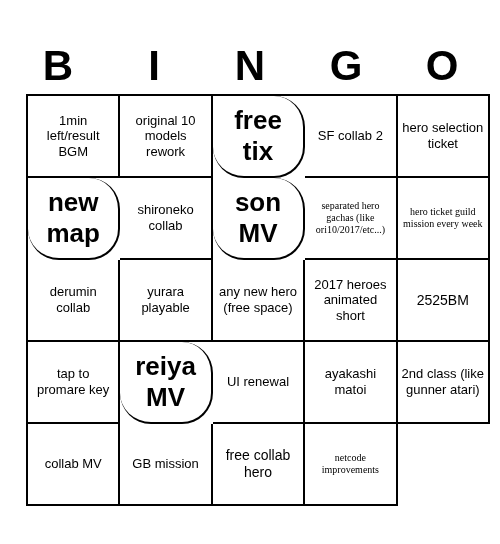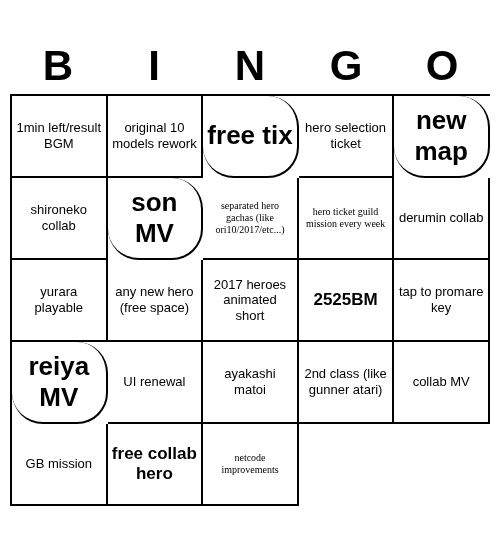--- a/index.html
+++ b/index.html
@@ -32,41 +32,42 @@
       font-family: Arial, sans-serif;
       width: 80px;
       text-align: center;
       display: inline-block;
     }
     .bingo-grid {
       display: grid;
       grid-template-columns: repeat(5, 1fr);
       border-left: 2px solid #000;
       border-top: 2px solid #000;
+      margin-left: 16px;
     }
     .cell {
       border-right: 2px solid #000;
       border-bottom: 2px solid #000;
       min-height: 82px;
       display: flex;
       align-items: center;
       justify-content: center;
       text-align: center;
       padding: 4px;
       font-size: 13px;
       line-height: 1.2;
     }
     .cell-large {
       font-size: 26px;
       font-weight: bold;
       border-radius: 31px;
     }
     .cell-medium {
-      font-size: 17px;
-      font-weight: bold;
+      font-size: 14px;
+      font-weight: normal;
     }
     .cell-small {
       font-size: 10px;
       font-family: Liberation Serif, serif;
     }
   </style>
 </head>
 <body>
 
 <div class="bingo-container">
@@ -74,20 +75,21 @@
   <span>B</span>
       <span>I</span>
       <span>N</span>
       <span>G</span>
       <span>O</span>
     </div>
   <div class="bingo-grid">
   <div class="cell">1min left/result BGM</div>
       <div class="cell">original 10 models rework</div>
       <div class="cell cell-large">free tix</div>
+      <div class="cell">SF collab 2</div>
       <div class="cell">hero selection ticket</div>
       <div class="cell cell-large">new map</div>
       <div class="cell">shironeko collab</div>
       <div class="cell cell-large">son MV</div>
       <div class="cell cell-small">separated hero gachas (like ori10/2017/etc...)</div>
       <div class="cell cell-small">hero ticket guild mission every week</div>
       <div class="cell">derumin collab</div>
       <div class="cell">yurara playable</div>
       <div class="cell">any new hero (free space)</div>
       <div class="cell">2017 heroes animated short</div>

